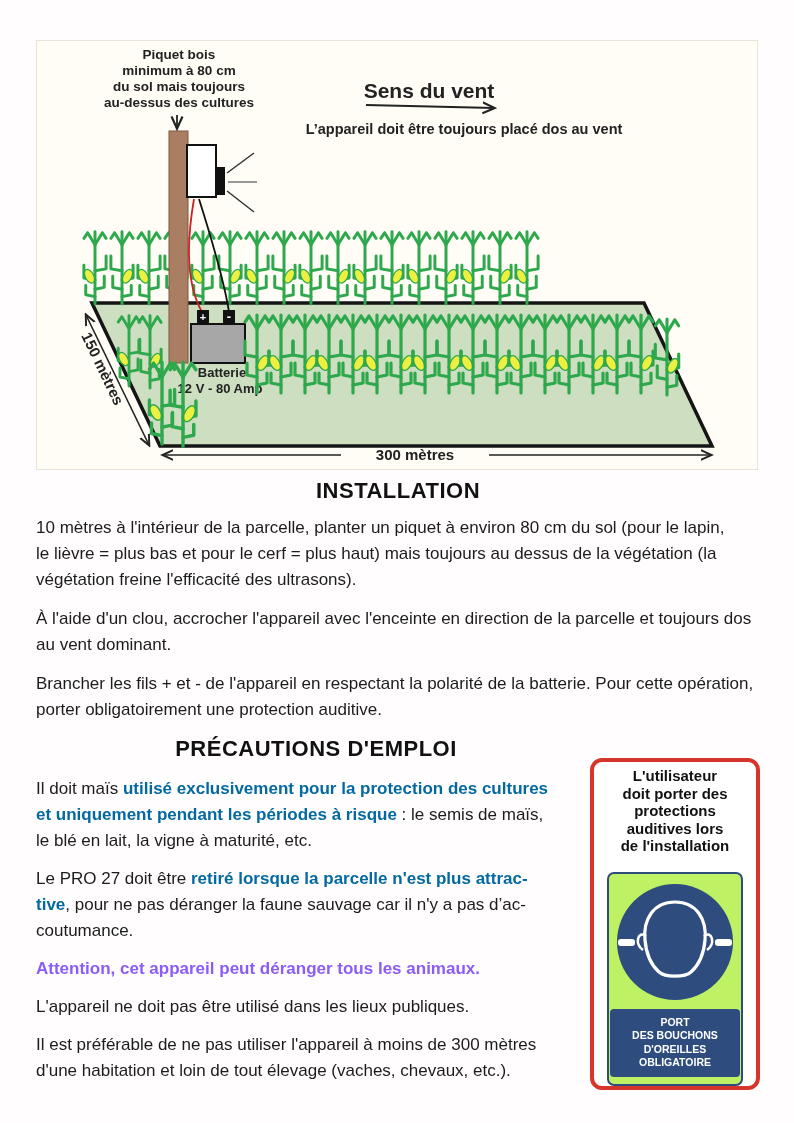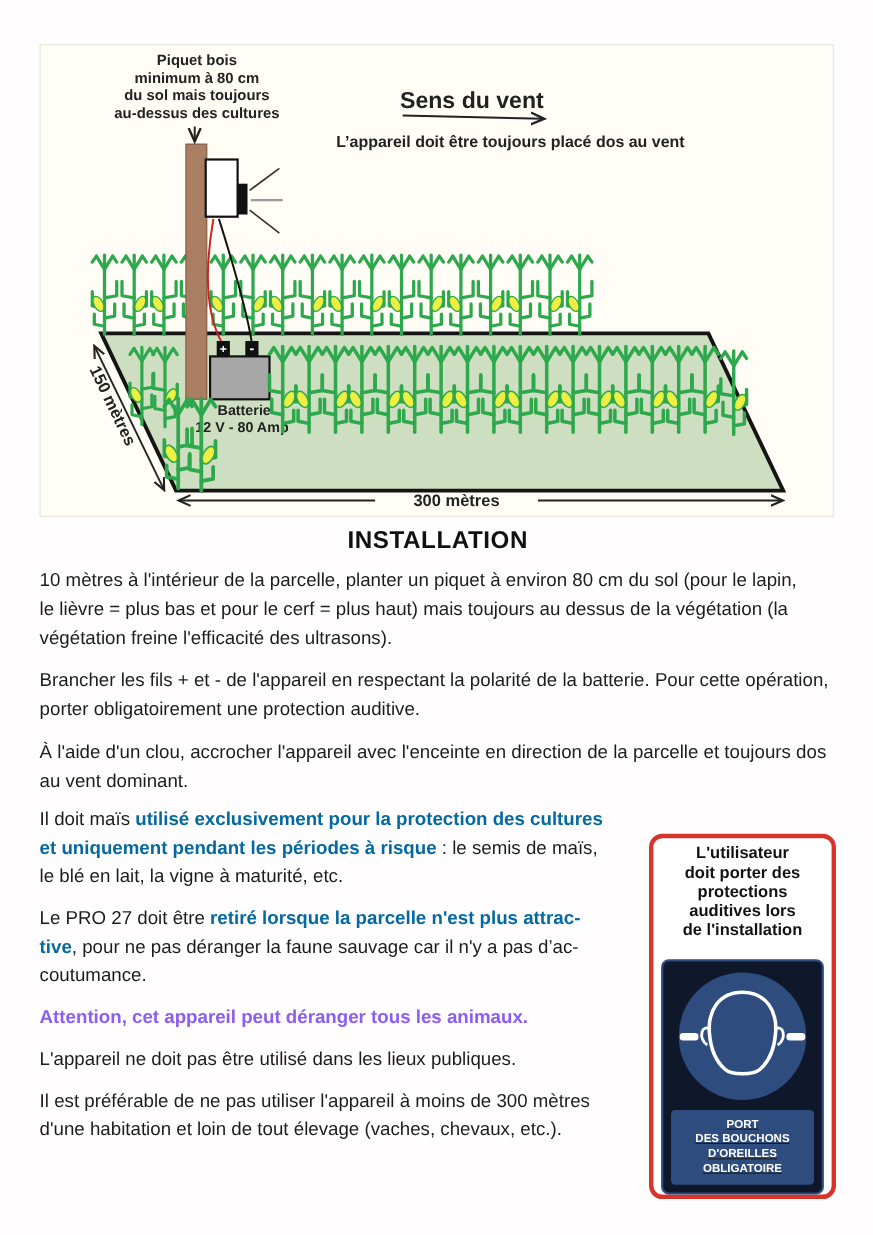--- a/index.html
+++ b/index.html
@@ -22,22 +22,22 @@
   
   .columns{position:absolute;left:36px;top:732px;width:724px;}
   .leftcol{position:absolute;left:0;top:0;width:560px;}
   .leftcol h2{margin:4px 0 14px 0;}
   .leftcol .para{margin-bottom:12px;}
   
   .warnbox{position:absolute;left:554px;top:26px;width:170px;height:332px;
            border:4px solid #d7352c;border-radius:12px;background:#fff;box-sizing:border-box;
            display:flex;flex-direction:column;align-items:center;gap:12px;}
   .warn-title{margin-top:5px;text-align:center;font-weight:bold;font-size:15px;line-height:17.5px;color:#111;}
-  .sign{margin-top:5px;width:148px;height:216px;border:2px solid #2e4d7e;border-radius:7px;
-        background:#0f172a;box-sizing:border-box;display:flex;flex-direction:column;align-items:center;text-decoration:underline;}
+  .sign{margin-top:5px;width:136px;height:216px;border:2px solid #2e4d7e;border-radius:7px;
+        background:#bef264;box-sizing:border-box;display:flex;flex-direction:column;align-items:center;}
   .sign svg{margin-top:7px;}
   .sign-label{margin-top:6px;width:130px;background:#2e4d7e;border-radius:4px;color:#fff;
               font-weight:bold;font-size:10.5px;line-height:13.5px;text-align:center;
               padding:7px 2px;box-sizing:border-box;white-space:pre-line;}
   
   .footer{position:absolute;left:36px;top:1128px;width:562px;text-align:center;
           font-weight:bold;font-size:17.5px;color:#111;}
 </style>
 </head>
 <body>
@@ -154,28 +154,29 @@
         <text class="dg-label" font-size="14.5" text-anchor="middle" x="425" y="93">L’appareil doit être toujours placé dos au vent</text>
       </g>
     </svg>
   </div>
 
   <div class="install">
     <h1>INSTALLATION</h1>
     <p class="para"><span class="run-n">10 mètres à l'intérieur de la parcelle, planter un piquet à environ 80 cm du sol (pour le lapin,
 le lièvre = plus bas et pour le cerf = plus haut) mais toujours au dessus de la végétation (la
 végétation freine l'efficacité des ultrasons).</span></p>
+    <p class="para"><span class="run-n">À l'aide d'un clou, accrocher l'appareil avec l'enceinte en direction de la parcelle et toujours dos
+au vent dominant.</span></p>
     <p class="para"><span class="run-n">Brancher les fils + et - de l'appareil en respectant la polarité de la batterie. Pour cette opération,
 porter obligatoirement une protection auditive.</span></p>
-    <p class="para"><span class="run-n">À l'aide d'un clou, accrocher l'appareil avec l'enceinte en direction de la parcelle et toujours dos
-au vent dominant.</span></p>
   </div>
 
   <div class="columns">
     <div class="leftcol">
+      <h2>PRÉCAUTIONS D'EMPLOI</h2>
       <p class="para"><span class="run-n">Il doit maïs </span><span class="run-rb">utilisé exclusivement pour la protection des cultures
 et uniquement pendant les périodes à risque</span><span class="run-n"> : le semis de maïs,
 le blé en lait, la vigne à maturité, etc.</span></p>
       <p class="para"><span class="run-n">Le PRO 27 doit être </span><span class="run-rb">retiré lorsque la parcelle n'est plus attrac-
 tive</span><span class="run-n">, pour ne pas déranger la faune sauvage car il n'y a pas d’ac-
 coutumance.</span></p>
       <p class="para"><span class="run-b">Attention, cet appareil peut déranger tous les animaux.</span></p>
       <p class="para"><span class="run-n">L'appareil ne doit pas être utilisé dans les lieux publiques.</span></p>
       <p class="para"><span class="run-n">Il est préférable de ne pas utiliser l'appareil à moins de 300 mètres
 d'une habitation et loin de tout élevage (vaches, chevaux, etc.).</span></p>

